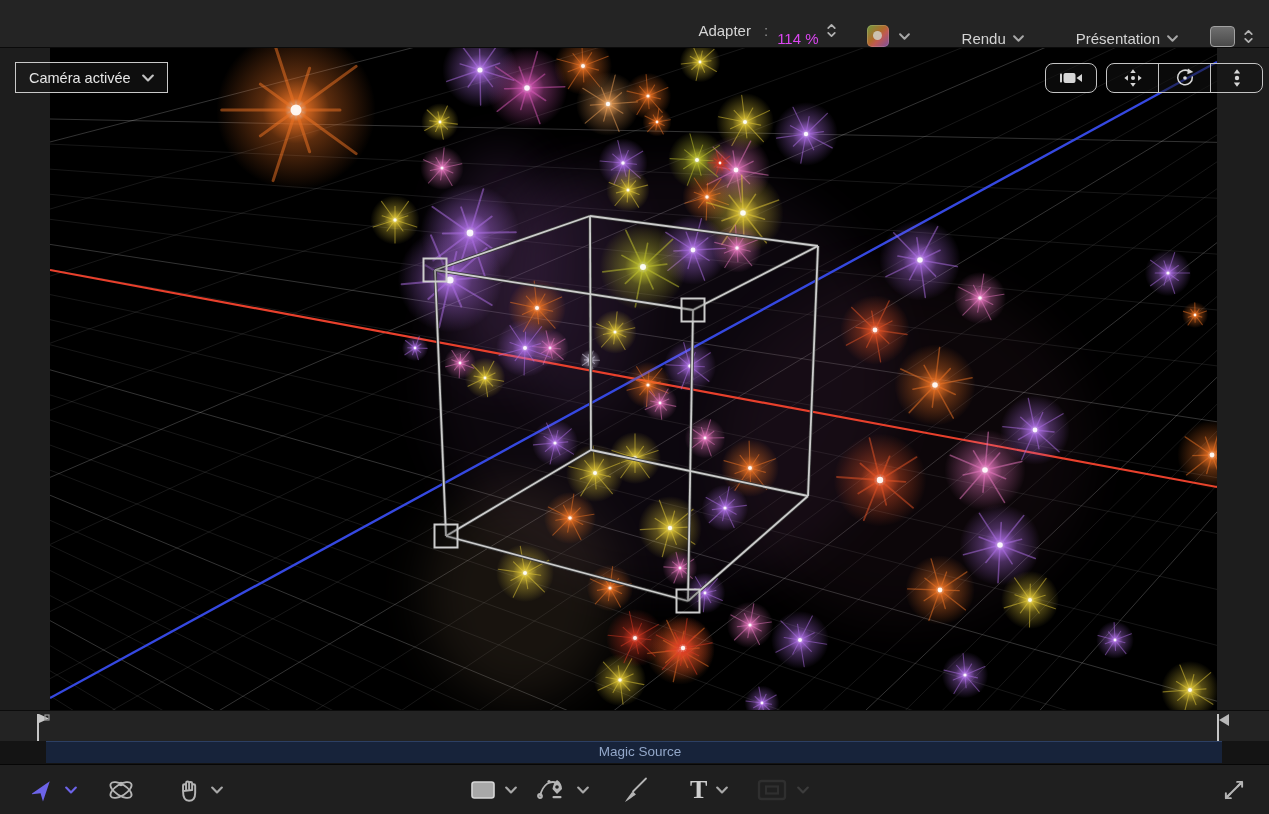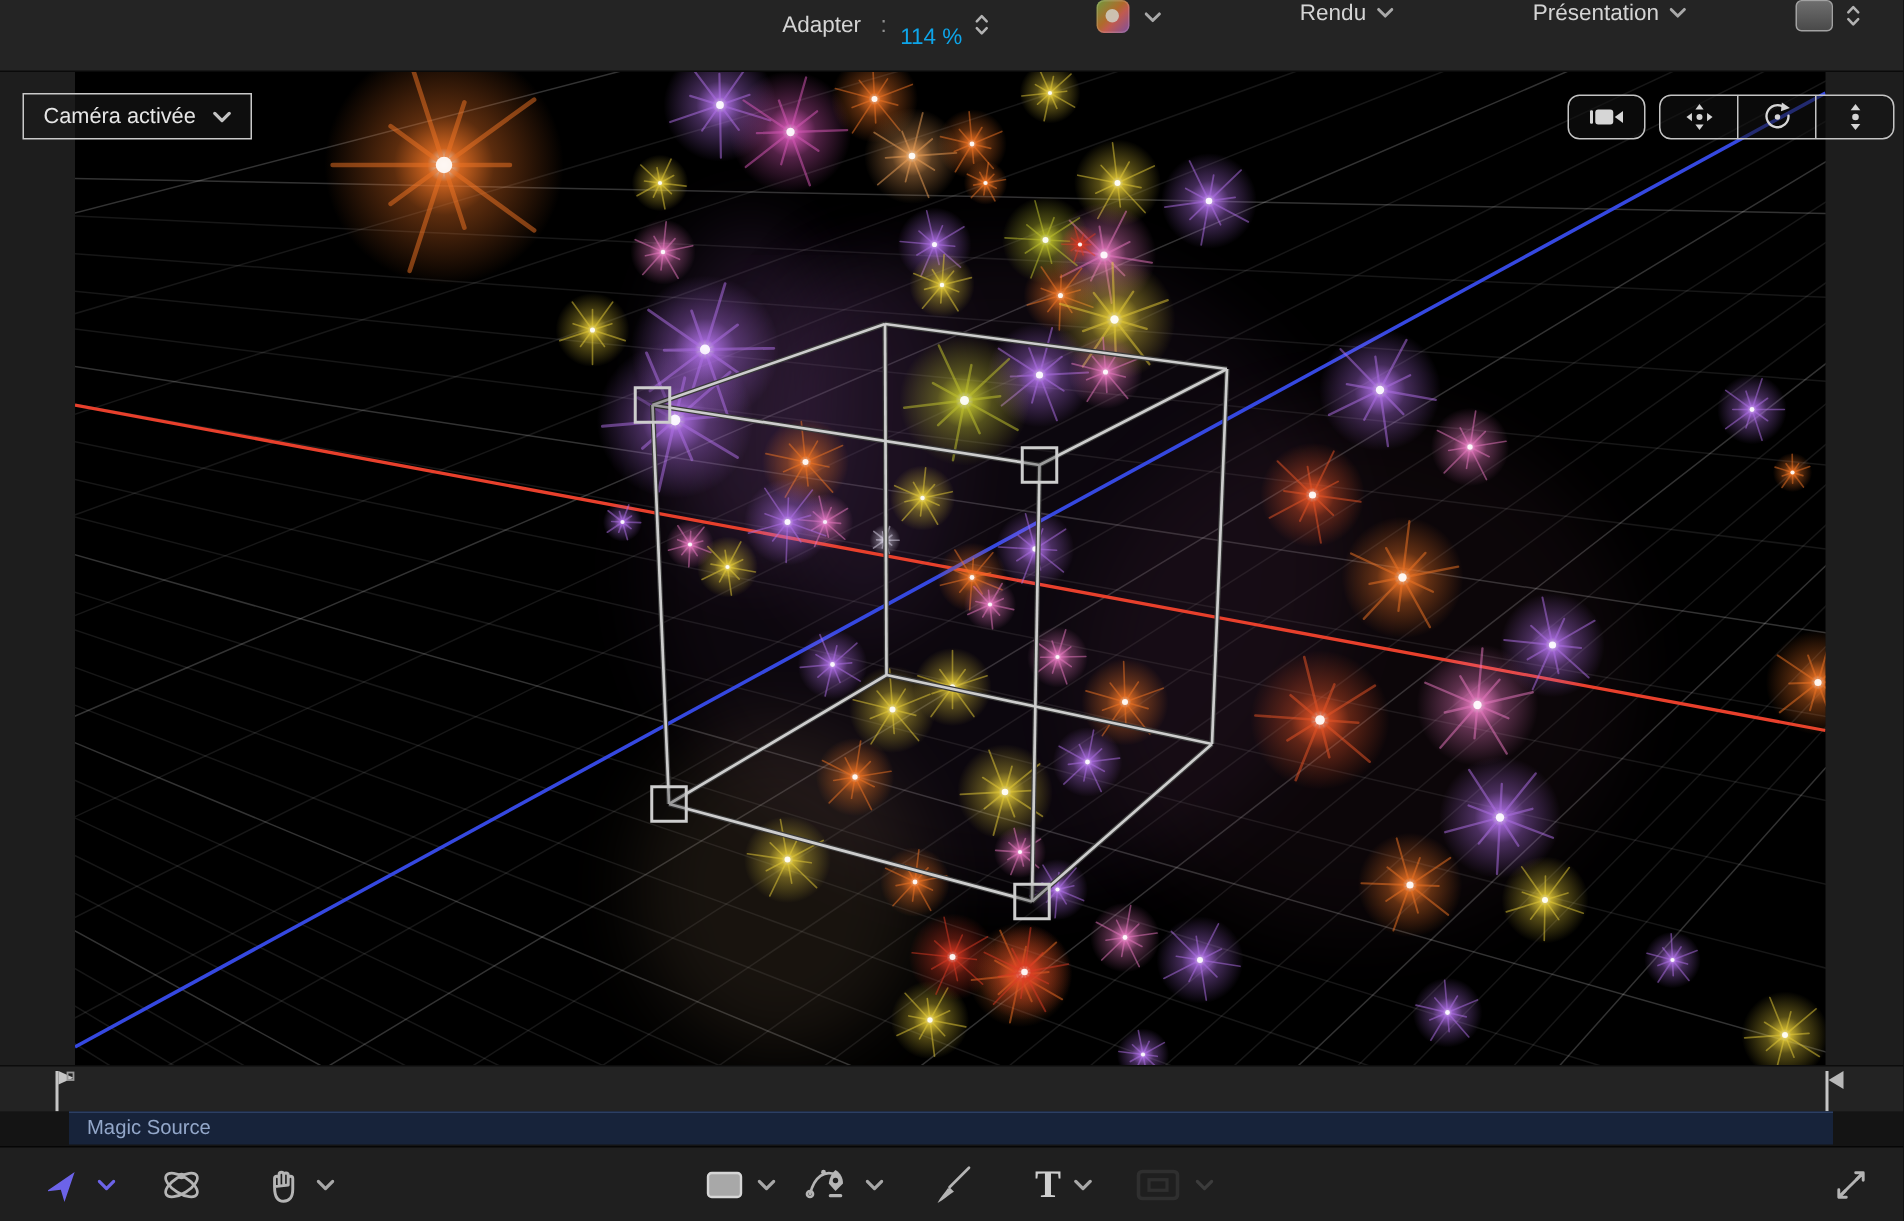--- a/index.html
+++ b/index.html
@@ -6,28 +6,28 @@
   body{
     width:1269px;height:814px;overflow:hidden;
     background:#1d1d1d;
     font-family:"Liberation Sans",sans-serif;
     -webkit-font-smoothing:antialiased;
     user-select:none;
   }
   
   .topbar{
     height:48px;background:#242424;border-bottom:1px solid #0a0a0a;
-    display:flex;align-items:flex-start;justify-content:flex-end;
-    padding-right:28px;box-sizing:border-box;
-    color:#d4d4d4;font-size:15px;gap:41px;
+    display:flex;align-items:flex-end;justify-content:flex-end;
+    padding-right:15px;box-sizing:border-box;
+    color:#d4d4d4;font-size:15px;
   }
   .tb-item{display:flex;align-items:center;gap:7px;}
   .zoom-ctl{margin-right:30px;}
   .zoom-ctl .sep{color:#8f8f8f;margin:0 2px 0 6px;}
-  .zoom-ctl .val{color:#0ea5e9;margin-top:16px;}
+  .zoom-ctl .val{color:#d946ef;margin-top:16px;}
   .swatch-ctl{margin-right:32px;gap:10px;}
   .swatch{
     width:22px;height:22px;border-radius:5px;position:relative;
     background:linear-gradient(135deg,#6f9c3f 0%,#b06a2c 45%,#c05a50 60%,#7c4fa0 100%);
     box-shadow:inset 0 0 0 1px rgba(255,255,255,.15);
   }
   .swatch::after{
     content:"";position:absolute;left:6px;top:6px;width:9px;height:9px;border-radius:50%;
     background:#cfcabe;opacity:.9;
   }
@@ -62,21 +62,21 @@
   }
   .cam-seg{flex:1;display:flex;align-items:center;justify-content:center;}
   .cam-seg + .cam-seg{border-left:1.5px solid #c4c4c4;}
   .cam-ic{stroke:#d6d6d6;fill:none;stroke-width:1.7;stroke-linecap:round;stroke-linejoin:round;}
   .cam-fill{fill:#d6d6d6;stroke:none;}
   
   .tl-markers{position:relative;height:31px;background:#232323;border-top:1px solid #0c0c0c;box-sizing:border-box;}
   .marker{position:absolute;top:3px;}
   .marker.start{left:36px;}
   .marker.end{left:1216px;}
-  .tl-track{position:relative;height:23px;background:#141414;}
+  .tl-track{position:relative;height:23px;background:#141414;text-align:center;}
   .clip-bar{
     position:absolute;left:46px;top:0;width:1176px;height:22px;
     background:#17233a;border-top:1px solid #2c3f63;box-sizing:border-box;
     color:#93a7c9;font-size:13.5px;line-height:20px;padding-left:12px;
   }
   
   .toolbar{position:relative;height:50px;background:#1f1f1f;border-top:1px solid #060606;box-sizing:border-box;}
   .tool{position:absolute;top:0;height:49px;display:flex;align-items:center;gap:9px;cursor:default;}
   .t-select{left:32px;}
   .t-3d{left:106px;}

